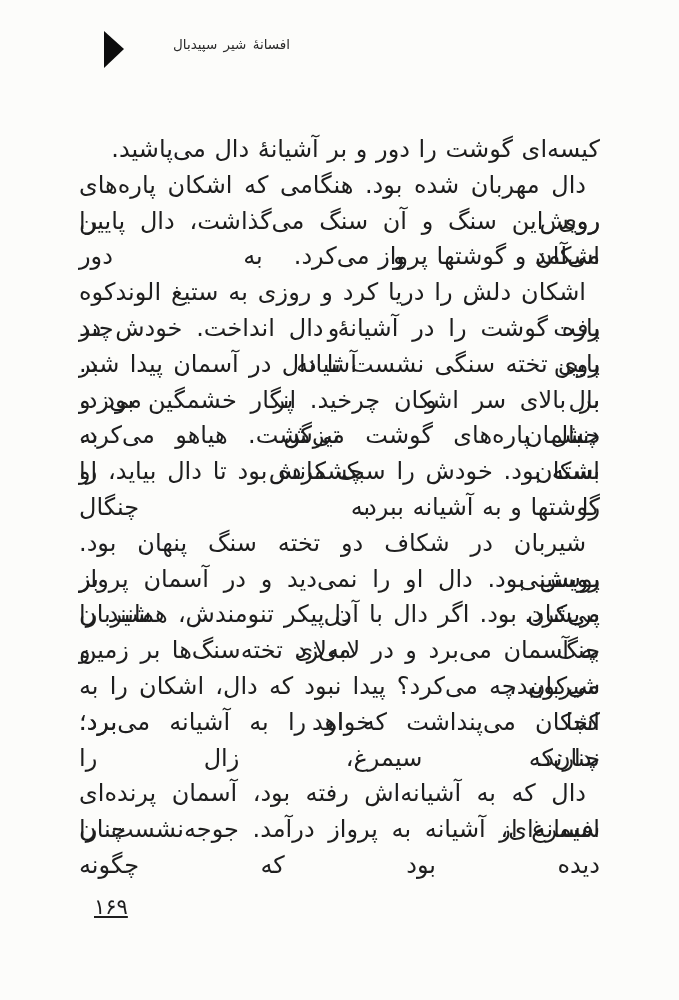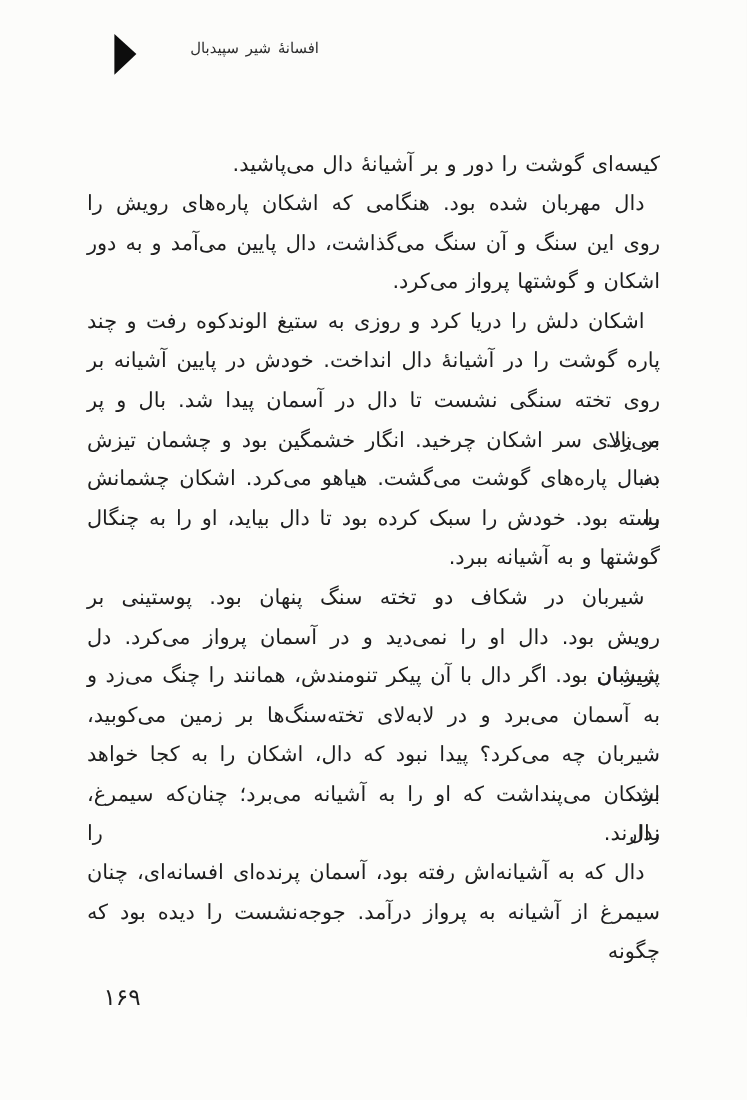--- a/index.html
+++ b/index.html
@@ -36,41 +36,42 @@
     white-space:nowrap;
   }
   
   .body-text{
     position:absolute;
     top:132px;left:79px;width:521px;
     direction:rtl;
   }
   .line{
     direction:rtl;
-    font-size:19px;
+    font-size:24px;
     line-height:35.8px;
     height:35.8px;
     white-space:normal;
     text-align:justify;
     text-align-last:justify;
     word-spacing:1px;
   }
   .l-end{
     text-align:right;
     text-align-last:right;
   }
   .l-start{
     text-indent:14px;
   }
   
   .folio{
     position:absolute;left:94px;top:892px;
     font-size:21px;line-height:30px;
     color:var(--ink);
     letter-spacing:1px;
+    text-decoration:underline;
   }
 </style>
 </head>
 <body>
 
 <div class="page">
 
   <div class="header">
     <span class="tri"></span>
     <span class="head-title">افسانهٔ شیر سپیدبال</span>

